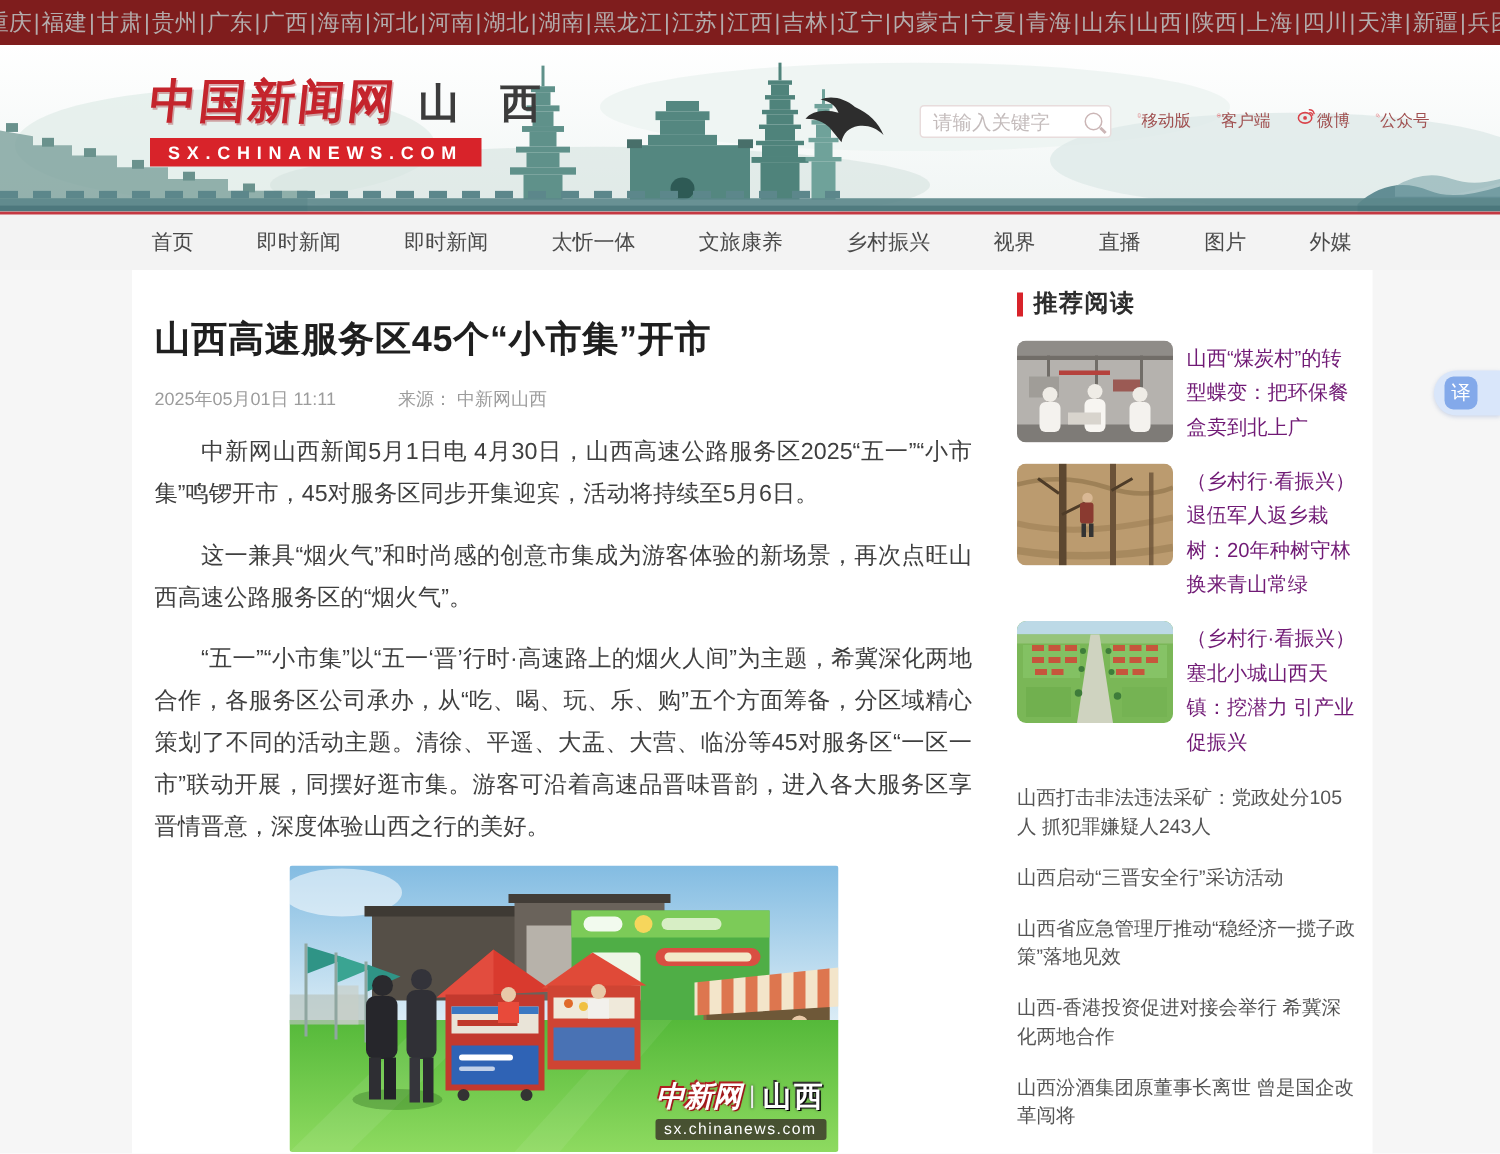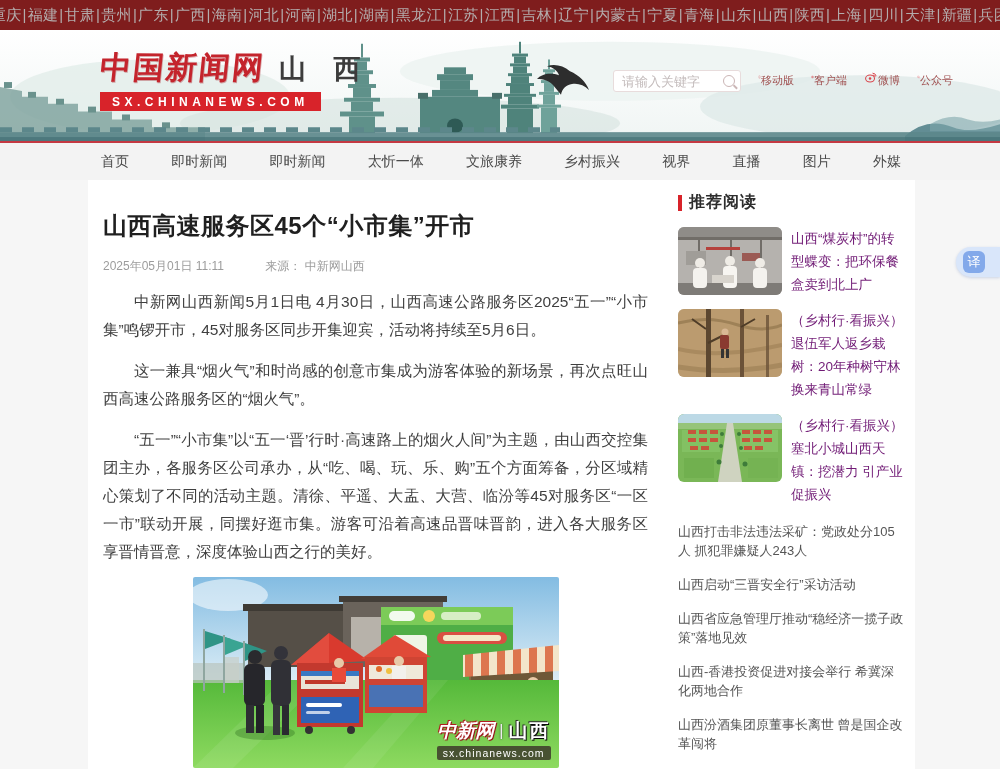--- a/index.html
+++ b/index.html
@@ -241,21 +241,21 @@
   <div class="article">
     <h1 class="article-title">山西高速服务区45个“小市集”开市</h1>
     <div class="article-meta">
       <span>2025年05月01日 11:11</span>
       <span class="src-label">来源：</span>
       <span>中新网山西</span>
     </div>
     <div class="article-body">
         <p class="para">中新网山西新闻5月1日电 4月30日，山西高速公路服务区2025“五一”“小市集”鸣锣开市，45对服务区同步开集迎宾，活动将持续至5月6日。</p>
         <p class="para">这一兼具“烟火气”和时尚感的创意市集成为游客体验的新场景，再次点旺山西高速公路服务区的“烟火气”。</p>
-        <p class="para">“五一”“小市集”以“五一‘晋’行时·高速路上的烟火人间”为主题，由山西交控集团主办，各服务区公司承办，从“吃、喝、玩、乐、购”五个方面筹备，分区域精心策划了不同的活动主题。清徐、平遥、大盂、大营、临汾等45对服务区“一区一市”联动开展，同摆好逛市集。游客可沿着高速品晋味晋韵，进入各大服务区享晋情晋意，深度体验山西之行的美好。</p>
+        <p class="para">“五一”“小市集”以“五一‘晋’行时·高速路上的烟火人间”为主题，希冀深化两地合作，各服务区公司承办，从“吃、喝、玩、乐、购”五个方面筹备，分区域精心策划了不同的活动主题。清徐、平遥、大盂、大营、临汾等45对服务区“一区一市”联动开展，同摆好逛市集。游客可沿着高速品晋味晋韵，进入各大服务区享晋情晋意，深度体验山西之行的美好。</p>
       </div>
 
     <div class="figure">
       <svg viewBox="0 0 366 191">
         <defs>
           <linearGradient id="sky" x1="0" y1="0" x2="0" y2="1">
             <stop offset="0" stop-color="#83bce2"></stop>
               <stop offset="1" stop-color="#dcedf6"></stop>
           </linearGradient>
           <linearGradient id="turf" x1="0" y1="0" x2="0" y2="1">

